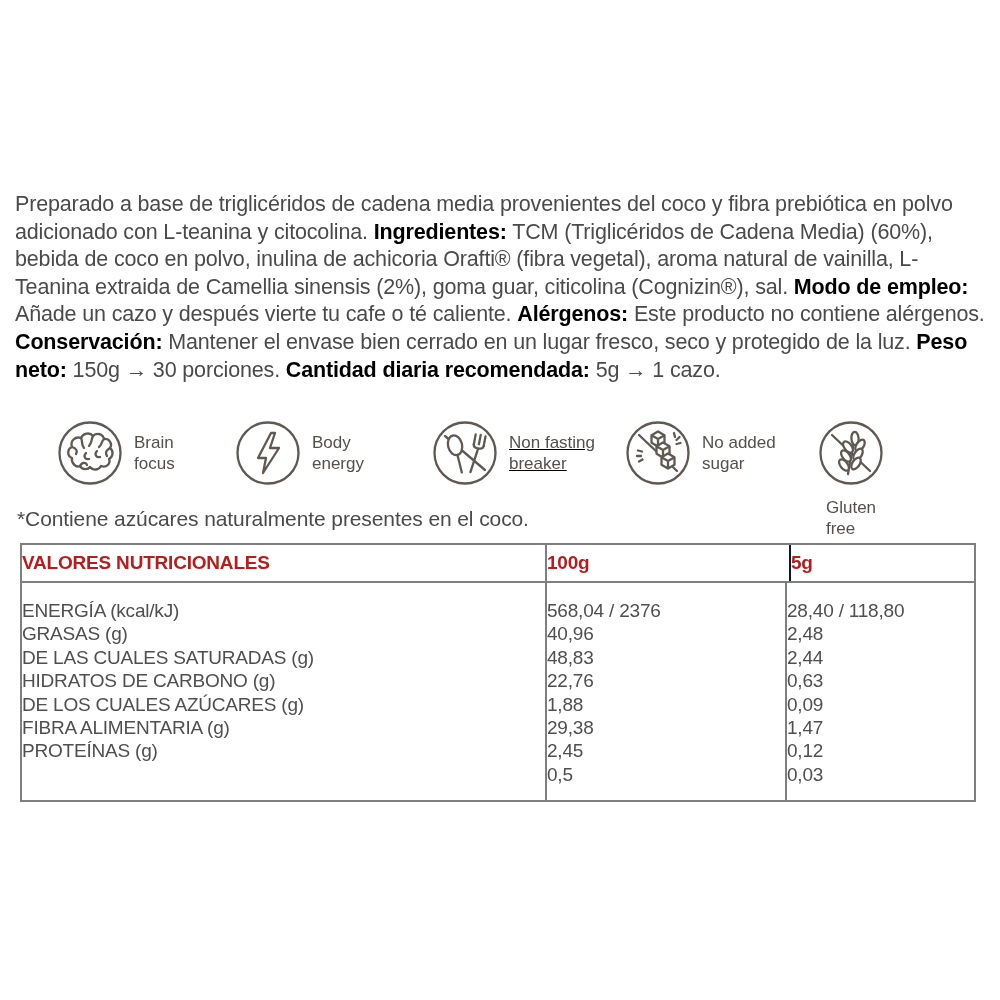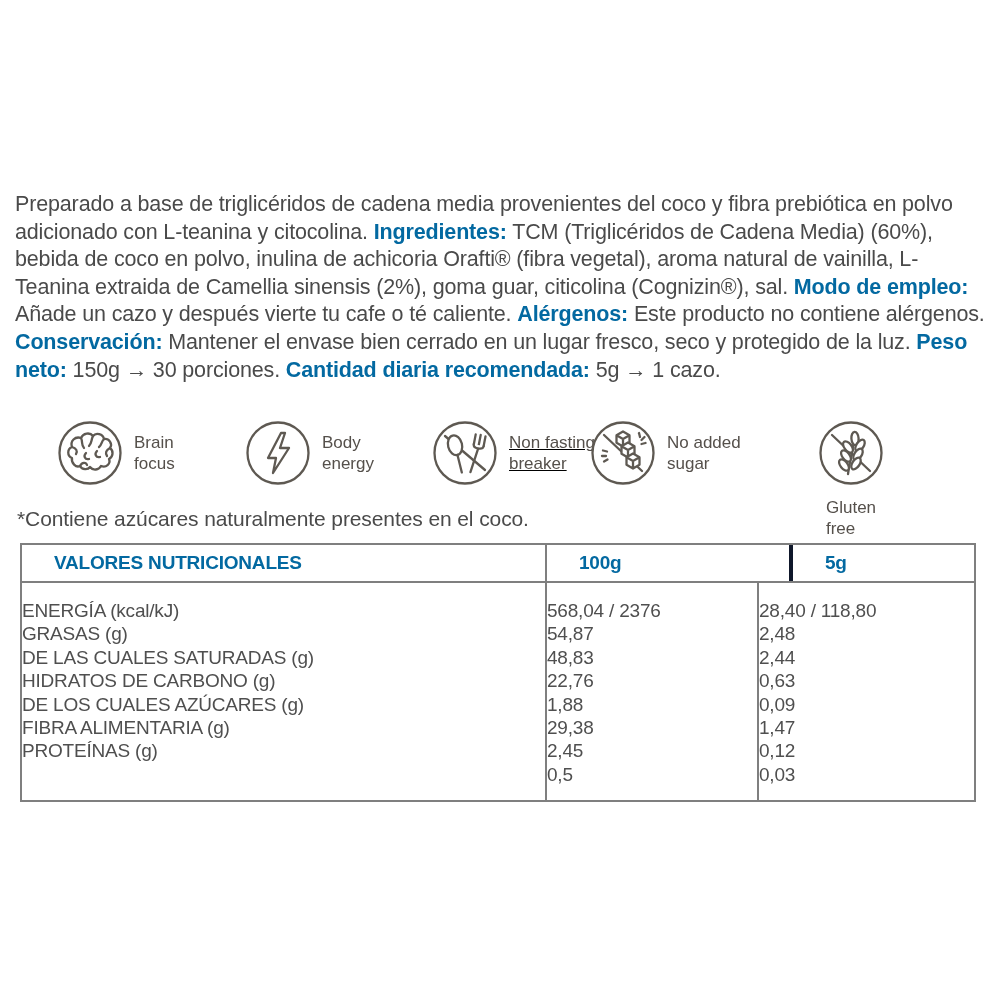--- a/index.html
+++ b/index.html
@@ -2,44 +2,44 @@
 <html><head>
 <meta charset="utf-8">
 <style>
   * { margin:0; padding:0; box-sizing:border-box; }
   html,body { width:1000px; height:1000px; background:#ffffff;
               font-family:"Liberation Sans", sans-serif; position:relative; overflow:hidden; }
 
   
   .paragraph { position:absolute; left:15px; top:191px; width:973px;
                font-size:21.5px; line-height:27.6px; color:#4a4a4a; letter-spacing:-0.15px; }
-  .paragraph b { color:#0369a1; }
+  .paragraph b { color:#000000; }
 
   
   .badges { position:absolute; left:0; top:420px; width:1000px; height:70px; }
   .badge { position:absolute; top:0; display:flex; align-items:center; gap:11px; }
   .badge svg { width:66px; height:66px; display:block; }
   .badge-label { font-size:17px; line-height:21px; color:#55504b; letter-spacing:0; }
-  .b1 { left:57px; } .b2 { left:245px; } .b3 { left:432px;text-decoration:underline; } .b4 { left:590px;justify-content:flex-end; } .b5 { left:818px;flex-direction:column; }
+  .b1 { left:57px; } .b2 { left:235px; } .b3 { left:432px;text-decoration:underline; } .b4 { left:625px;justify-content:flex-end; } .b5 { left:818px;flex-direction:column; }
 
   
   .note { position:absolute; left:17px; top:507px; font-size:21px; color:#4a4a4a; letter-spacing:-0.1px; }
 
   
   .ntable { position:absolute; left:20px; top:543px; width:956px; border:2px solid #7f7f7f; background:#fff; }
   .thead { display:flex; border-bottom:2px solid #7f7f7f; }
-  .th { display:flex; align-items:center; height:36px; padding-left:32px;
-        font-weight:bold; font-size:19px; color:#0369a1; letter-spacing:-0.2px; }
+  .th { display:flex; align-items:center; height:36px; padding-left:0;
+        font-weight:bold; font-size:19px; color:#b91c1c; letter-spacing:-0.2px; }
   .th-1 { width:523px; }
   .th-2 { width:244px; border-left:2px solid #7f7f7f; }
-  .th-3 { flex:1; border-left:4px solid #0f172a;text-align:right; }
+  .th-3 { flex:1; border-left:2px solid #0f172a;text-align:right; }
   .tbody { display:flex; }
   .tcol { padding:16px 0 14px 0; }
   .tc-1 { width:523px; }
-  .tc-2 { width:212px; border-left:2px solid #7f7f7f; }
+  .tc-2 { width:240px; border-left:2px solid #7f7f7f; }
   .tc-3 { flex:1; border-left:2px solid #7f7f7f; }
   .tline { font-size:19px; line-height:23.4px; color:#4f4f4f; white-space:nowrap; letter-spacing:-0.2px; }
 
   .ic { stroke:#5e5952; stroke-width:2.3; fill:none; stroke-linecap:round; stroke-linejoin:round; }
   .icf { stroke:#5e5952; stroke-width:2.3; fill:#ffffff; stroke-linecap:round; stroke-linejoin:round; }
 </style>
 </head>
 <body>
 
 <p class="paragraph"><span>Preparado a base de triglicéridos de cadena media provenientes del coco y  fibra prebiótica en polvo adicionado con L-teanina y citocolina. </span><b>Ingredientes:</b><span> TCM (Triglicéridos de Cadena Media) (60%), bebida de coco en polvo, inulina de achicoria Orafti® (fibra vegetal), aroma natural de vainilla, L-Teanina extraida de Camellia sinensis (2%), goma guar, citicolina (Cognizin®), sal. </span><b>Modo de empleo:</b><span> Añade un cazo y después vierte tu cafe o té caliente. </span><b>Alérgenos:</b><span> Este producto no contiene alérgenos. </span><b>Conservación:</b><span> Mantener el envase bien cerrado en un lugar fresco, seco y protegido de la luz. </span><b>Peso neto:</b><span> 150g → 30 porciones. </span><b>Cantidad diaria recomendada:</b><span> 5g → 1 cazo.</span></p>
@@ -156,21 +156,21 @@
         <div class="tline">ENERGÍA (kcal/kJ)</div>
         <div class="tline">GRASAS (g)</div>
         <div class="tline">DE LAS CUALES SATURADAS (g)</div>
         <div class="tline">HIDRATOS DE CARBONO (g)</div>
         <div class="tline">DE LOS CUALES AZÚCARES (g)</div>
         <div class="tline">FIBRA ALIMENTARIA (g)</div>
         <div class="tline">PROTEÍNAS (g)</div>
       </div>
     <div class="tcol tc-2">
         <div class="tline">568,04 / 2376</div>
-        <div class="tline">54,87</div>
+        <div class="tline">40,96</div>
         <div class="tline">48,83</div>
         <div class="tline">22,76</div>
         <div class="tline">1,88</div>
         <div class="tline">29,38</div>
         <div class="tline">2,45</div>
         <div class="tline">0,5</div>
       </div>
     <div class="tcol tc-3">
         <div class="tline">28,40 / 118,80</div>
         <div class="tline">2,48</div>

